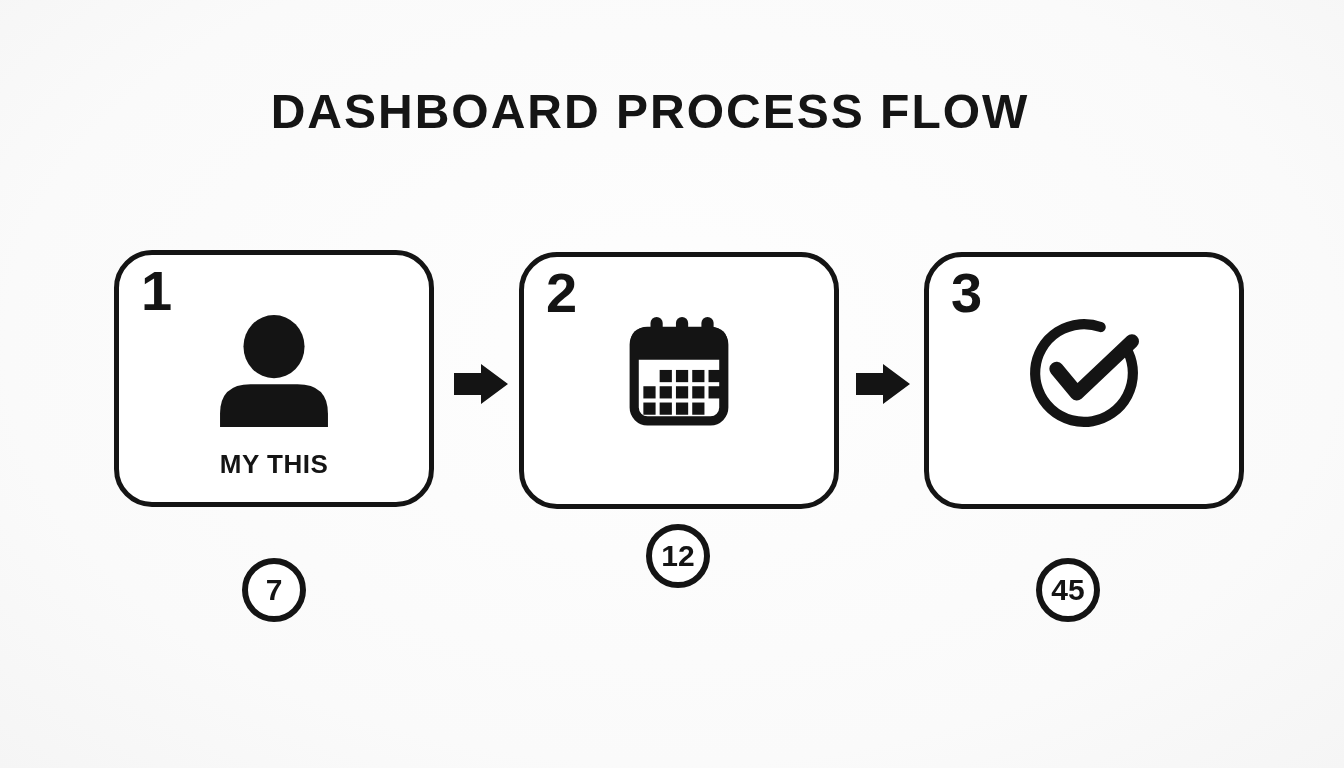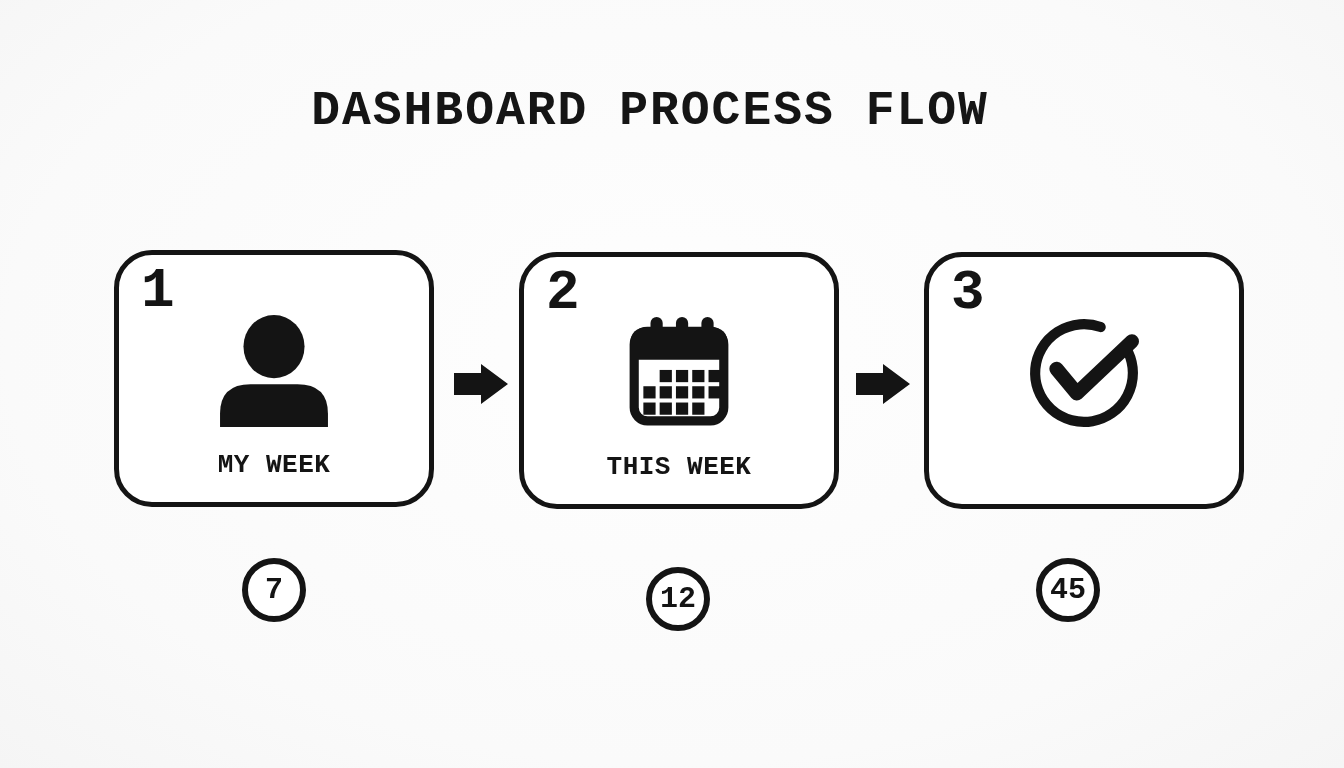--- a/index.html
+++ b/index.html
@@ -2,21 +2,21 @@
 <html><head>
 <meta charset="utf-8">
 <style>
   * { margin: 0; padding: 0; box-sizing: border-box; }
   html, body { background: #f6f6f6; }
   .canvas {
     position: relative;
     width: 1344px;
     height: 768px;
     background: radial-gradient(ellipse at 50% 45%, #fefefe 0%, #fafafa 70%, #f5f5f5 100%);
-    font-family: Liberation Mono, monospace;
+    font-family: Liberation Sans, sans-serif;
     color: #111111;
     overflow: hidden;
   }
   .title {
     position: absolute;
     top: 84px;
     left: 0;
     width: 1300px;
     text-align: center;
     font-size: 48px;
@@ -82,39 +82,39 @@
     border: 6px solid #141414;
     border-radius: 50%;
     display: flex;
     align-items: center;
     justify-content: center;
     font-size: 30px;
     font-weight: 700;
     color: #141414;
   }
   .badge-1 { left: 242px; top: 558px; }
-  .badge-2 { left: 646px; top: 567px; }
+  .badge-2 { left: 646px; top: 524px; }
   .badge-3 { left: 1036px; top: 558px; }
 </style>
 </head>
 <body>
 
 <div class="canvas">
 
   <div class="title">DASHBOARD PROCESS FLOW</div>
 
   <div class="step-box box-1">
     <div class="step-number">1</div>
     <div class="step-icon">
       <svg viewBox="0 0 110 110" xmlns="http://www.w3.org/2000/svg">
         <ellipse cx="55" cy="31" rx="30" ry="31" fill="#141414"></ellipse>
         <path d="M 2 110 L 2 97 Q 2 68 32 68 L 78 68 Q 108 68 108 97 L 108 110 Z" fill="#141414"></path>
       </svg>
     </div>
-    <div class="step-label">MY WEEK</div>
+    <div class="step-label">MY THIS</div>
   </div>
 
   <div class="arrow arrow-1">
     <svg viewBox="0 0 54 40" xmlns="http://www.w3.org/2000/svg">
       <path d="M 0 9 L 27 9 L 27 0 L 54 20 L 27 40 L 27 31 L 0 31 Z" fill="#141414"></path>
     </svg>
   </div>
 
   <div class="step-box box-2">
     <div class="step-number">2</div>
@@ -133,21 +133,20 @@
         <rect x="36" y="68" width="12" height="12" fill="#141414"></rect>
         <rect x="52" y="68" width="12" height="12" fill="#141414"></rect>
         <rect x="68" y="68" width="12" height="12" fill="#141414"></rect>
         <rect x="84" y="68" width="12" height="12" fill="#141414"></rect>
         <rect x="20" y="84" width="12" height="12" fill="#141414"></rect>
         <rect x="36" y="84" width="12" height="12" fill="#141414"></rect>
         <rect x="52" y="84" width="12" height="12" fill="#141414"></rect>
         <rect x="68" y="84" width="12" height="12" fill="#141414"></rect>
       </svg>
     </div>
-    <div class="step-label">THIS WEEK</div>
   </div>
 
   <div class="arrow arrow-2">
     <svg viewBox="0 0 54 40" xmlns="http://www.w3.org/2000/svg">
       <path d="M 0 9 L 27 9 L 27 0 L 54 20 L 27 40 L 27 31 L 0 31 Z" fill="#141414"></path>
     </svg>
   </div>
 
   <div class="step-box box-3">
     <div class="step-number">3</div>

